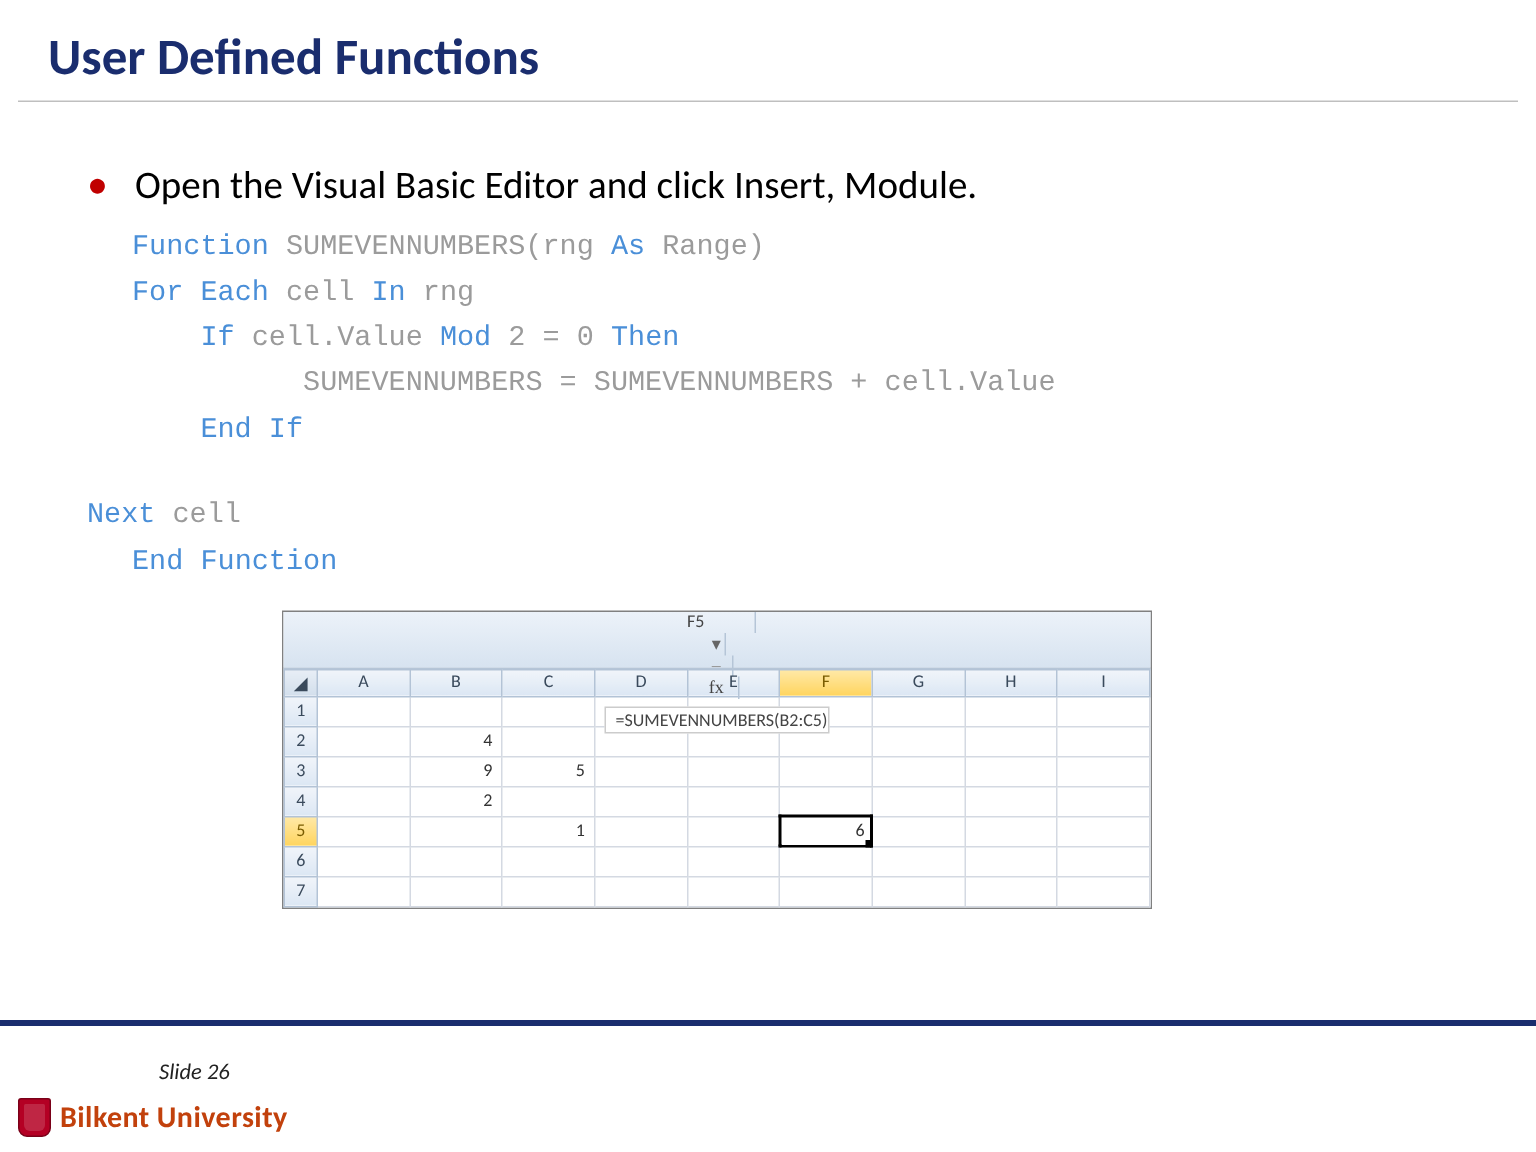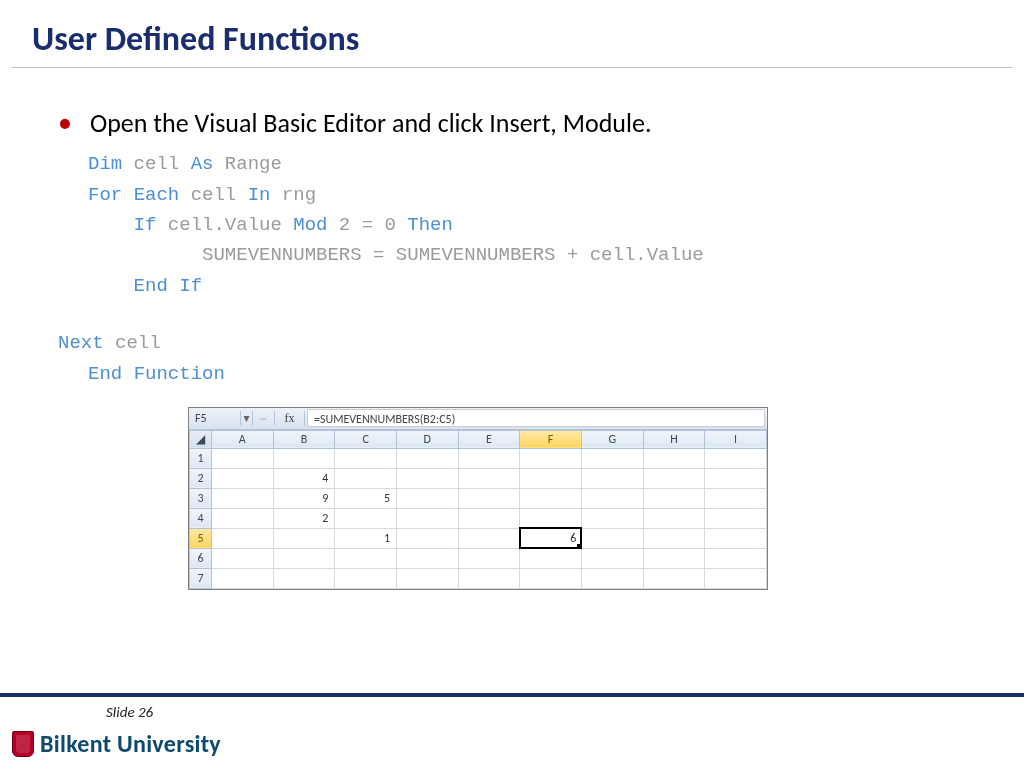--- a/index.html
+++ b/index.html
@@ -7,58 +7,58 @@
   .slide-title { color: #1a2d6e; font-size: 34px; font-weight: bold; padding: 18px 0 8px 32px; }
   .title-rule { border: none; border-top: 1px solid #bfbfbf; margin: 0 12px 0 12px; }
   .content { padding: 40px 40px 0 58px; }
   .bullet-row { display: flex; align-items: flex-start; margin-bottom: 10px; }
   .bullet-dot { color: #c00000; font-size: 28px; line-height: 30px; margin-right: 18px; }
   .bullet-text { color: #000; font-size: 26px; line-height: 1.2; }
   .code-block { font-family: "Courier New", monospace; font-size: 19px; line-height: 1.6; margin-left: 30px; color: #9b9b9b; }
   .code-block .kw { color: #4a8fd8; }
   .code-block .line { white-space: pre; }
   .excel-shot { margin: 18px 0 0 130px; width: 580px; border: 1px solid #808080; background: #fff; }
-  .fx-bar { display: flex; align-items: center; height: 22px; border-bottom: 1px solid #b5c5d7; background: linear-gradient(#ecf2f9,#d7e3f0); font-size: 12px; color: #444; }
+  .fx-bar { display: flex; align-items: center; height: 38px; border-bottom: 1px solid #b5c5d7; background: linear-gradient(#ecf2f9,#d7e3f0); font-size: 12px; color: #444; flex-direction: column; }
   .fx-name { width: 52px; padding-left: 6px; border-right: 1px solid #b5c5d7; }
   .fx-drop { width: 12px; text-align: center; color: #666; border-right: 1px solid #b5c5d7; }
   .fx-btn { width: 22px; text-align: center; border-right: 1px solid #b5c5d7; }
   .fx-sym { width: 30px; text-align: center; font-family: "Times New Roman", serif; border-right: 1px solid #b5c5d7; }
   .fx-formula { flex: 1; background: #fff; padding-left: 6px; height: 18px; line-height: 18px; border: 1px solid #ccc; margin: 5px 2px; }
   .sheet { border-collapse: collapse; width: 100%; table-layout: fixed; font-size: 12px; color: #333; }
   .sheet th { background: linear-gradient(#f1f5fa,#dce7f4); border: 1px solid #b3c3d6; font-weight: normal; height: 18px; color: #3a4a5c; }
   .sheet td { border: 1px solid #d4d9e2; height: 20px; text-align: right; padding-right: 6px; background: #fff; }
   .sheet th.corner { width: 22px; background: linear-gradient(#e8eef6,#d3dfec); }
   .sheet th.rowhdr  { width: 22px; background: linear-gradient(#f1f5fa,#dce7f4); text-align: center; }
   .sheet th.sel-row { background: linear-gradient(#ffe9a8,#ffd560); color: #7a5c00; }
   .sheet th.sel-col { background: linear-gradient(#ffe9a8,#ffd560); color: #7a5c00; }
   .sheet td.active  { border: 2px solid #000; padding-right: 4px; position: relative; }
   .sheet td.active::after { content: ""; position: absolute; right: -2px; bottom: -2px; width: 5px; height: 5px; background: #000; }
   .footer { position: absolute; left: 0; right: 0; bottom: 0; }
   .footer-line { height: 3px; background: #c00000; border-top: 2px solid #1a2d6e; border-bottom: 2px solid #1a2d6e; }
-  .footer-row { display: flex; align-items: center; padding: 6px 12px 8px 12px; }
+  .footer-row { display: flex; align-items: center; padding: 22px 12px 8px 12px; }
   .slide-num { margin-left: 94px; font-style: italic; font-size: 15px; color: #222; }
   .uni-row { display: flex; align-items: center; padding: 0 12px 10px 12px; }
   .shield { width: 22px; height: 26px; background: #b40024; border-radius: 2px 2px 6px 6px; border: 1px solid #7a0018; position: relative; margin-right: 6px; }
   .shield::before { content:""; position:absolute; inset:3px; background:#fff; opacity:.15; border-radius:1px 1px 4px 4px; }
-  .uni-name { font-size: 24px; font-weight: bold; color: #0c4a6e; letter-spacing: 0.3px; }
+  .uni-name { font-size: 20px; font-weight: bold; color: #c2410c; letter-spacing: 0.3px; }
 </style>
 </head>
 <body>
 
 <div class="slide-title">User Defined Functions</div>
 <hr class="title-rule">
 
 <div class="content">
   <div class="bullet-row">
     <span class="bullet-dot">•</span>
     <span class="bullet-text">Open the Visual Basic Editor and click Insert, Module.</span>
   </div>
 
   <div class="code-block">
-    <div class="line"><span class="kw">Dim</span><span> cell </span><span class="kw">As</span><span> Range</span></div>
+    <div class="line"><span class="kw">Function</span><span> SUMEVENNUMBERS(rng </span><span class="kw">As</span><span> Range)</span></div>
     <div class="line"><span class="kw">For</span> <span class="kw">Each</span><span> cell </span><span class="kw">In</span><span> rng</span></div>
     <div class="line">    <span class="kw">If</span><span> cell.Value </span><span class="kw">Mod</span><span> 2 = 0 </span><span class="kw">Then</span></div>
     <div class="line">          <span>SUMEVENNUMBERS = SUMEVENNUMBERS + cell.Value</span></div>
     <div class="line">    <span class="kw">End</span> <span class="kw">If</span></div>
     <div class="line" style="margin-left:-30px;margin-top:27px;"><span class="kw">Next</span><span> cell</span></div>
     <div class="line"><span class="kw">End</span> <span class="kw">Function</span></div>
   </div>
 
   <div class="excel-shot">
     <div class="fx-bar">

